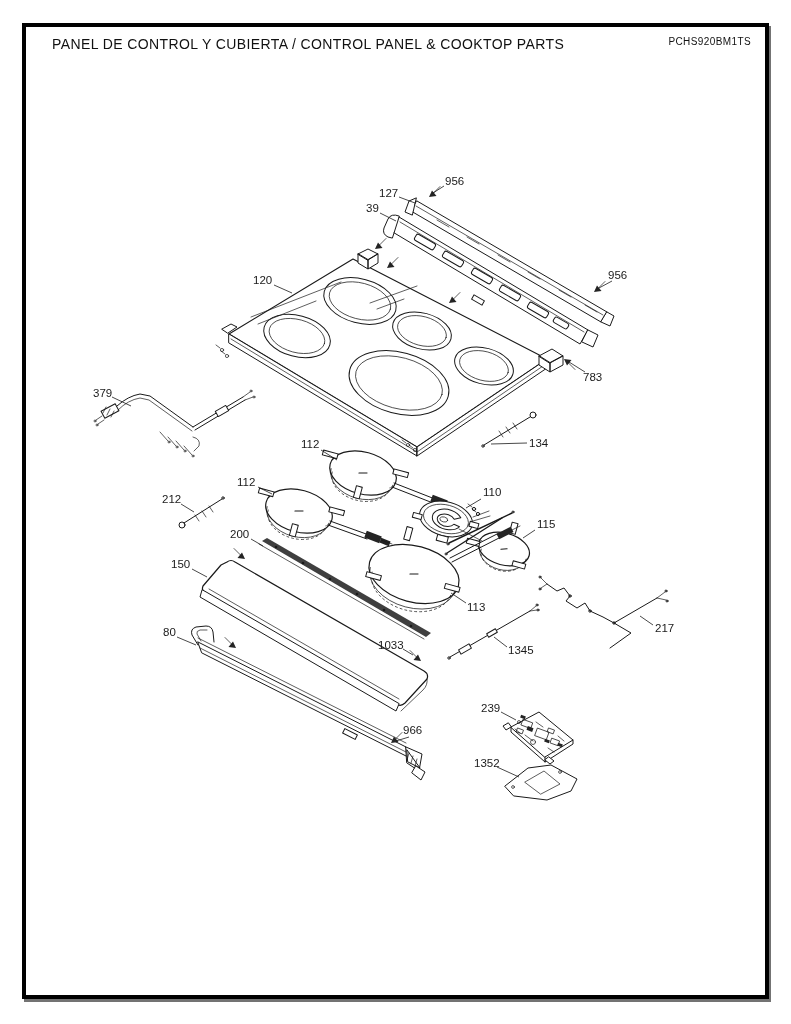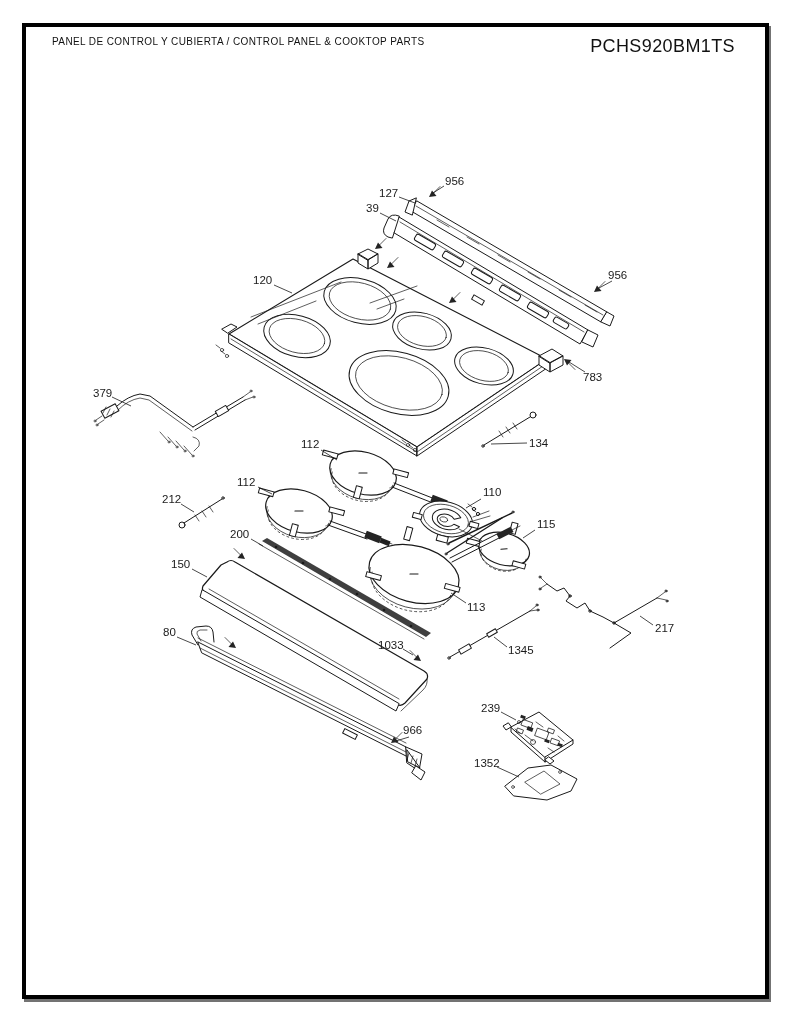--- a/index.html
+++ b/index.html
@@ -1,20 +1,20 @@
 <!DOCTYPE html>
 <html style="--line: #1a1a1a; --paper: #ffffff; --border: #000000; --fill_dark: #242424; --strip: #3f3f3f;"><head>
 <meta charset="utf-8">
 <style>
   :root{ --line:#1a1a1a; --paper:#ffffff; --border:#000000; --fill_dark:#242424; --strip:#3f3f3f; }
   html,body{margin:0;padding:0;background:var(--paper);}
   body{width:791px;height:1024px;position:relative;overflow:hidden;font-family:"Liberation Sans",sans-serif;}
   .page-border{position:absolute;left:22px;top:23px;width:739px;height:968px;border:4px solid var(--border);box-shadow:2px 3px 0 rgba(0,0,0,.55);box-sizing:content-box;background:var(--paper);}
-  .page-title{position:absolute;left:52px;top:36px;font-size:10px;letter-spacing:.4px;color:#111;white-space:nowrap;}
-  .model-number{position:absolute;right:56px;top:36px;font-size:18px;letter-spacing:.4px;color:#111;white-space:nowrap;}
+  .page-title{position:absolute;left:52px;top:36px;font-size:14px;letter-spacing:.4px;color:#111;white-space:nowrap;}
+  .model-number{position:absolute;right:40px;top:36px;font-size:10px;letter-spacing:.4px;color:#111;white-space:nowrap;}
   svg.diagram{position:absolute;left:0;top:0;}
   .ln{fill:none;stroke:var(--line);stroke-width:1;stroke-linecap:round;stroke-linejoin:round;}
   .ln12{fill:none;stroke:var(--line);stroke-width:1.2;stroke-linecap:round;stroke-linejoin:round;}
   .thin{stroke-width:.7;}
   .wh{fill:var(--paper);stroke:var(--line);}
   .dkf{fill:var(--fill_dark);stroke:none;}
   .stripf{fill:var(--strip);stroke:none;}
   .lbl{font:11.5px "Liberation Sans",sans-serif;fill:var(--line);}
   .ldr{fill:none;stroke:var(--line);stroke-width:.8;}
   .dash{stroke-dasharray:2 3;}

